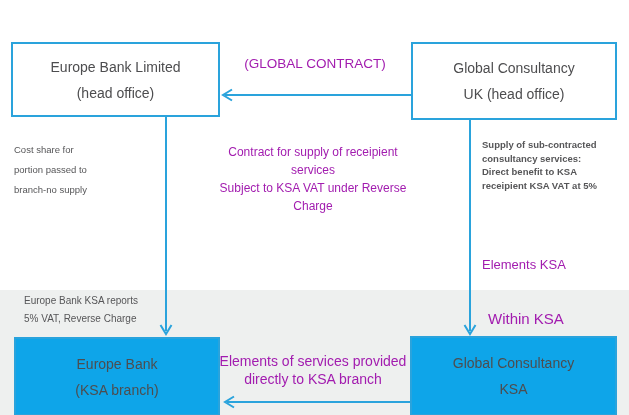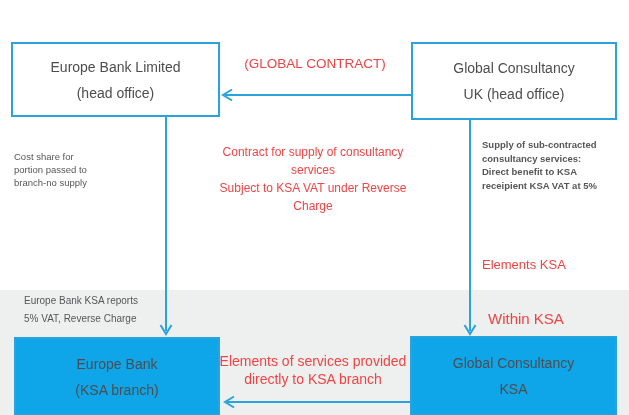--- a/index.html
+++ b/index.html
@@ -42,33 +42,33 @@
     color: #4d4d4f;
   }
   .node.gray { background: #0ea5e9; }
   #node-eb-ho  { left: 11px;  top: 14px;  width: 209px; height: 75px; }
   #node-gc-ho  { left: 411px; top: 14px;  width: 206px; height: 78px; }
   #node-eb-ksa { left: 14px;  top: 309px; width: 206px; height: 79px; }
   #node-gc-ksa { left: 410px; top: 308px; width: 207px; height: 80px; }
   .lbl {
     position: absolute;
     white-space: pre-line;
-    color: #ef4444;
+    color: #a21caf;
   }
   #lbl-global-contract {
     left: 195px; top: 28px; width: 240px;
     text-align: center; font-size: 13.5px;
   }
   #lbl-contract-supply {
     left: 192px; top: 115px; width: 242px;
     text-align: center; font-size: 12px; line-height: 18px;
   }
   #lbl-cost-share {
-    left: 14px; top: 122px; width: 120px;
-    font-size: 9.5px; line-height: 13px; color: #565658;
+    left: 14px; top: 112px; width: 120px;
+    font-size: 9.5px; line-height: 20px; color: #565658;
   }
   #lbl-sub-contracted {
     left: 482px; top: 110px; width: 142px;
     font-size: 9.5px; line-height: 13.5px; color: #565658; font-weight: bold;
   }
   #lbl-outside-ksa { left: 482px; top: 229px; font-size: 13px; }
   #lbl-within-ksa  { left: 488px; top: 282px; font-size: 15px; }
   #lbl-ksa-reports {
     left: 24px; top: 264px; width: 160px;
     font-size: 10px; line-height: 18px; color: #565658;
@@ -114,21 +114,21 @@
 (KSA branch)</span>
   </div>
 
   <div class="node gray" id="node-gc-ksa">
     <span>Global Consultancy
 KSA</span>
   </div>
 
   <div class="lbl" id="lbl-global-contract">(GLOBAL CONTRACT)</div>
 
-  <div class="lbl" id="lbl-contract-supply">Contract for supply of consultancy
+  <div class="lbl" id="lbl-contract-supply">Contract for supply of receipient
 services
 Subject to KSA VAT under Reverse
 Charge</div>
 
   <div class="lbl" id="lbl-cost-share">Cost share for
 portion passed to
 branch-no supply</div>
 
   <div class="lbl" id="lbl-sub-contracted">Supply of sub-contracted
 consultancy services:

